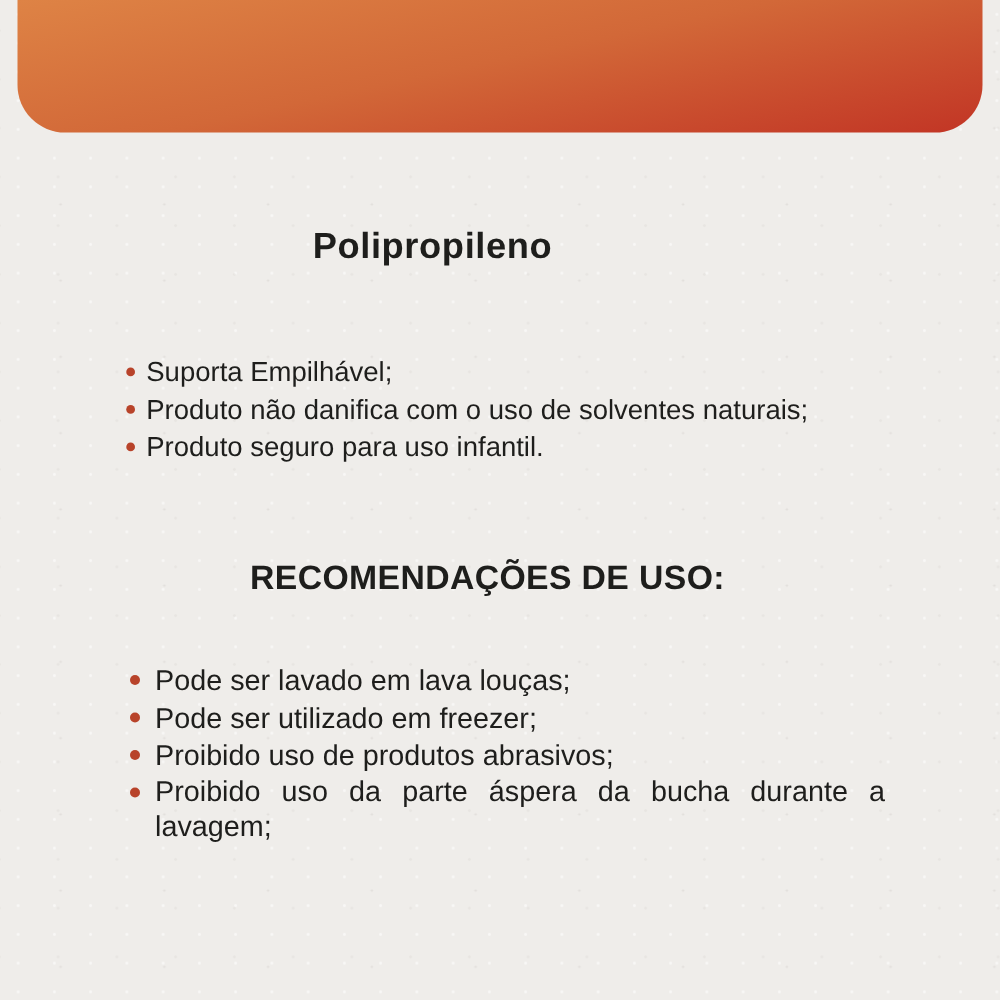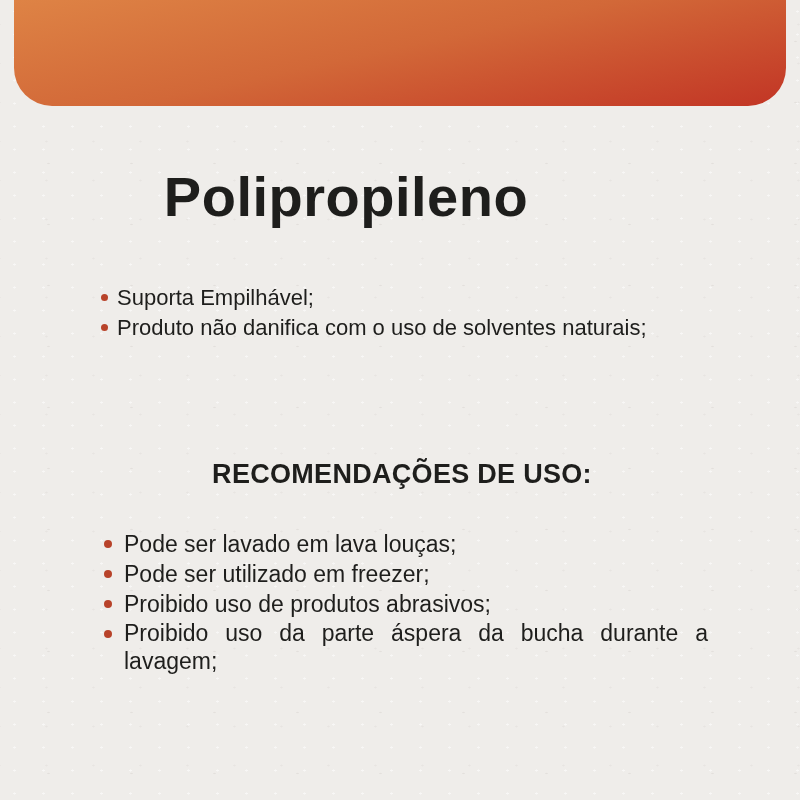--- a/index.html
+++ b/index.html
@@ -35,21 +35,21 @@
       var(--band-bottom, #C23525) 100%);
   }
 
   .page-title {
     position: absolute;
     top: 170px;
     left: 0;
     width: 692px;
     margin: 0;
     text-align: center;
-    font-size: 56px;
+    font-size: 29px;
     line-height: 54px;
     font-weight: 700;
     letter-spacing: 0.5px;
     color: var(--text, #1E1E1C);
   }
 
   ul.bullet-list {
     position: absolute;
     margin: 0;
     padding: 0;
@@ -79,21 +79,21 @@
     width: 7px;
     height: 7px;
     margin: 11px 9px 0 0;
   }
 
   .section-heading {
     position: absolute;
     top: 446px;
     left: 0;
     width: 780px;
-    margin: 12px;
+    margin: 0;
     text-align: center;
     font-size: 27px;
     line-height: 32px;
     font-weight: 700;
     letter-spacing: 0.3px;
     color: var(--text, #1E1E1C);
   }
 
   .recommendations-list {
     top: 529px;
@@ -132,20 +132,24 @@
 
 <ul class="bullet-list features-list">
   <li>
     <span class="dot"></span>
     <span class="li-text">Suporta Empilhável;</span>
   </li>
   <li>
     <span class="dot"></span>
     <span class="li-text">Produto não danifica com o uso de solventes naturais;</span>
   </li>
+  <li>
+    <span class="dot"></span>
+    <span class="li-text">Produto seguro para uso infantil.</span>
+  </li>
 </ul>
 
 <h2 class="section-heading">RECOMENDAÇÕES DE USO:</h2>
 
 <ul class="bullet-list recommendations-list">
   <li>
     <span class="dot"></span>
     <span class="li-text">Pode ser lavado em lava louças;</span>
   </li>
   <li>

